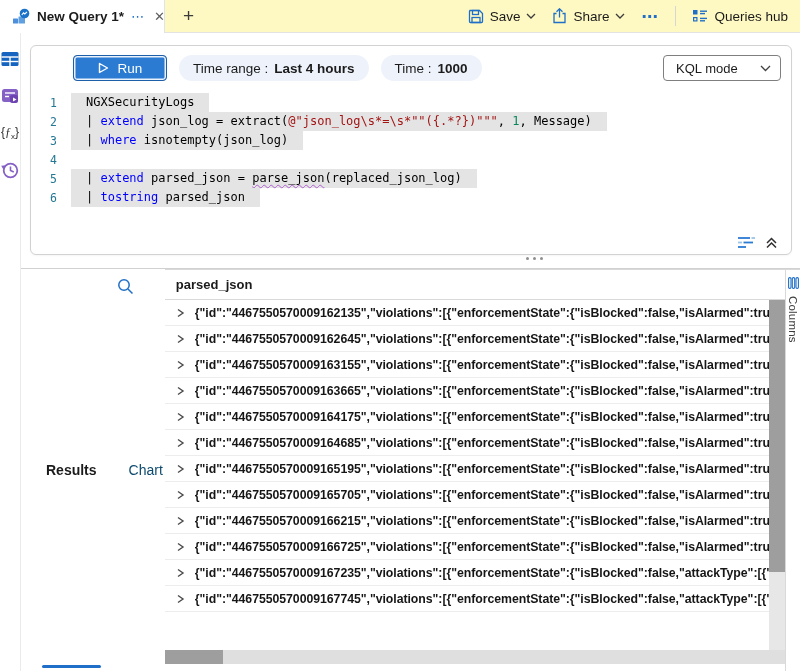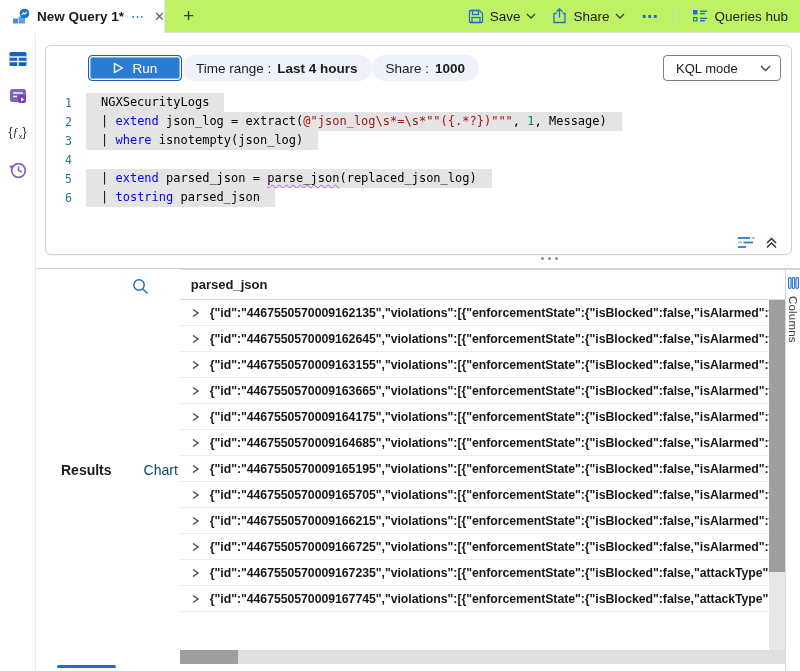--- a/index.html
+++ b/index.html
@@ -5,46 +5,46 @@
   * { box-sizing: border-box; }
   html,body { margin:0; padding:0; }
   body {
     width:800px; height:671px; overflow:hidden;
     font-family:"Liberation Sans","DejaVu Sans",sans-serif;
     background:#fff; color:#1b1b1b;
   }
   .app { width:800px; height:671px; display:flex; flex-direction:column; }
 
   
-  .tabbar { flex:0 0 33px; display:flex; align-items:stretch; border-bottom:1px solid #e3e3e3; background:#bef264; }
+  .tabbar { flex:0 0 33px; display:flex; align-items:stretch; border-bottom:1px solid #e3e3e3; background:#fef9c3; }
   .tab { width:165px; display:flex; align-items:center; gap:7px; padding:0 8px 0 12px;
          border-right:1px solid #e3e3e3; margin-bottom:-1px; background:#fff; }
   .tab-title { font-weight:700; font-size:13.5px; white-space:nowrap; flex:1; }
   .tab-dots { color:var(--accent-blue); font-size:13px; letter-spacing:1px; line-height:1; cursor:pointer; }
   .tab-close { color:#5f5f5f; font-size:13px; line-height:1; cursor:pointer; padding:2px; }
   .newtab { align-self:center; margin-left:12px; font-size:19px; color:#3c3c3c; font-weight:400; cursor:pointer; background:none; border:none; }
   .tabbar-actions { margin-left:auto; display:flex; align-items:center; gap:16px; padding-right:12px; }
   .action { display:flex; align-items:center; gap:6px; font-size:13.5px; color:#1b1b1b; cursor:pointer; }
   .vdivider { width:1px; height:20px; background:#d6d6d6; }
   .more-dots { color:var(--accent-blue); font-size:16px; letter-spacing:2px; font-weight:700; cursor:pointer; }
 
   
   .main { flex:1; display:flex; min-height:0; }
-  .sidebar { width:36px; border-right:1px solid #ebebeb; display:flex; flex-direction:column; align-items:center; padding-top:15px; gap:15px; }
+  .sidebar { width:21px; border-right:1px solid #ebebeb; display:flex; flex-direction:column; align-items:center; padding-top:15px; gap:15px; }
   .side-btn { width:22px; height:22px; display:flex; align-items:center; justify-content:center; cursor:pointer; }
   .fx { font-size:12px; color:#2f2f2f; white-space:nowrap; }
   .fx i { font-family:"Liberation Serif","DejaVu Serif",serif; }
   .fx sub { font-size:8px; }
 
   .content { flex:1; min-width:0; display:flex; flex-direction:column; position:relative; }
 
   
   .editor-zone { flex:0 0 235px; position:relative; padding:12px 8px 0 9px; }
   .editor-card { height:210px; border:1px solid #d2d2d2; border-radius:6px; position:relative; background:#fff; box-shadow:0 1px 2px rgba(0,0,0,.04); }
-  .toolbar { display:flex; align-items:flex-start; padding:9px 10px 0 42px; }
+  .toolbar { display:flex; align-items:flex-start; gap:12px; padding:9px 10px 0 42px; }
   .run-btn { min-width:94px; height:26px; background:var(--run-button); color:#fff; border:1px solid #1e5fa8;
              box-shadow: inset 0 0 0 1.5px rgba(255,255,255,.9); border-radius:4px;
              display:flex; align-items:center; justify-content:center; gap:9px; font-size:13.5px; cursor:pointer;
              font-family:inherit; }
   .pill { background:var(--pill-bg); border-radius:14px; height:26px; display:flex; align-items:center; padding:0 14px; font-size:13.5px; gap:6px; cursor:pointer; white-space:nowrap; }
   .pill b { font-weight:700; }
   .mode-select { margin-left:auto; width:118px; height:26px; border:1px solid #7f7f7f; border-radius:4px; background:#fff;
                  display:flex; align-items:center; justify-content:space-between; padding:0 9px 0 12px; font-size:13px; cursor:pointer; }
 
   .code { margin-top:12px; font-family:"DejaVu Sans Mono","Liberation Mono",monospace; font-size:12px; line-height:18px; }
@@ -201,21 +201,21 @@
                     <polygon points="1.5,1.5 9.5,6 1.5,10.5"></polygon>
                   </svg>
               </span>
               <span>Run</span>
             </button>
             <div class="pill">
               <span>Time range :</span>
               <b>Last 4 hours</b>
             </div>
             <div class="pill">
-              <span>Share :</span>
+              <span>Time :</span>
               <b>1000</b>
             </div>
             <div class="mode-select">
               <span>KQL mode</span>
               <span>
                 <svg width="11" height="7" viewBox="0 0 11 7" fill="none" stroke="#424242" stroke-width="1.3">
                     <polyline points="1,1 5.5,5.5 10,1"></polyline>
                   </svg>
               </span>
             </div>

